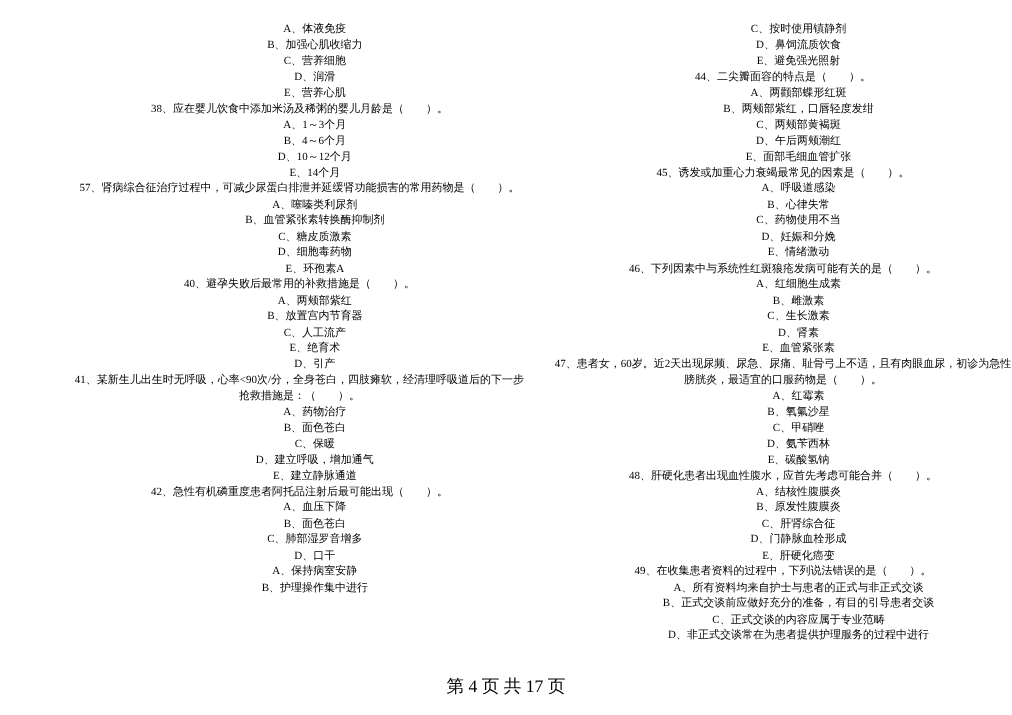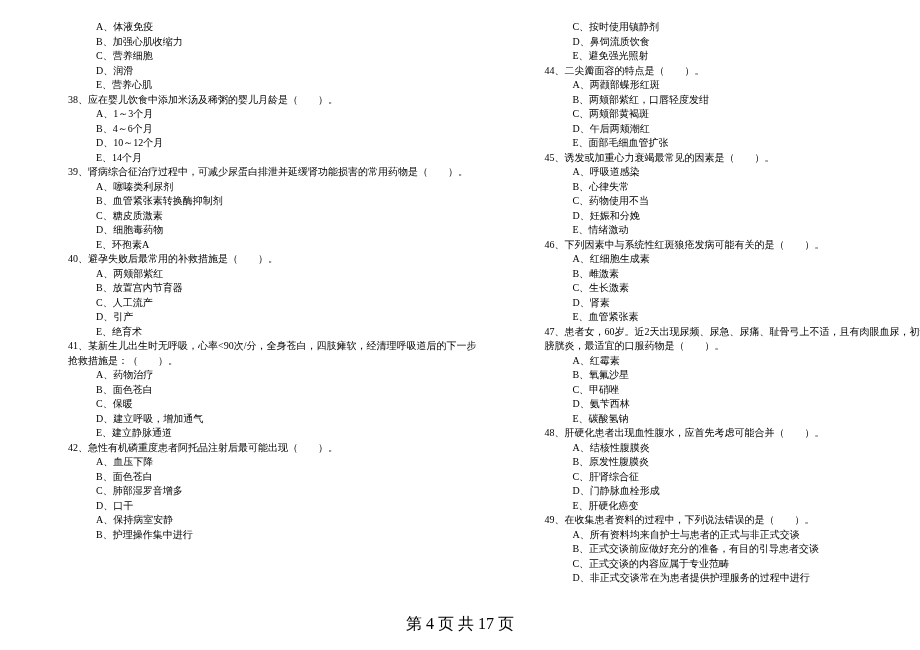--- a/index.html
+++ b/index.html
@@ -13,21 +13,21 @@
       background: #fff;
       font-family: "SimSun", "宋体", serif;
       font-size: 10px;
       color: #000;
       position: relative;
       overflow: hidden;
     }
     .page-container {
       display: flex;
       padding: 20px 40px 0 40px;
-      gap: 40px;
+      text-align: center;
     }
     .column {
       flex: 1;
       display: flex;
       flex-direction: column;
     }
     .option {
       padding-left: 56px;
       line-height: 1.45;
       white-space: nowrap;
@@ -59,32 +59,32 @@
       <div class="option">A、体液免疫</div>
       <div class="option">B、加强心肌收缩力</div>
       <div class="option">C、营养细胞</div>
       <div class="option">D、润滑</div>
       <div class="option">E、营养心肌</div>
       <div class="question">38、应在婴儿饮食中添加米汤及稀粥的婴儿月龄是（　　）。</div>
       <div class="option">A、1～3个月</div>
       <div class="option">B、4～6个月</div>
       <div class="option">D、10～12个月</div>
       <div class="option">E、14个月</div>
-      <div class="question">39、肾病综合征治疗过程中，可减少尿蛋白排泄并延缓肾功能损害的常用药物是（　　）。</div>
+      <div class="question">57、肾病综合征治疗过程中，可减少尿蛋白排泄并延缓肾功能损害的常用药物是（　　）。</div>
       <div class="option">A、噻嗪类利尿剂</div>
       <div class="option">B、血管紧张素转换酶抑制剂</div>
       <div class="option">C、糖皮质激素</div>
       <div class="option">D、细胞毒药物</div>
       <div class="option">E、环孢素A</div>
       <div class="question">40、避孕失败后最常用的补救措施是（　　）。</div>
       <div class="option">A、两颊部紫红</div>
       <div class="option">B、放置宫内节育器</div>
       <div class="option">C、人工流产</div>
+      <div class="option">E、绝育术</div>
       <div class="option">D、引产</div>
-      <div class="option">E、绝育术</div>
       <div class="question">41、某新生儿出生时无呼吸，心率&lt;90次/分，全身苍白，四肢瘫软，经清理呼吸道后的下一步</div>
       <div class="question-cont">抢救措施是：（　　）。</div>
       <div class="option">A、药物治疗</div>
       <div class="option">B、面色苍白</div>
       <div class="option">C、保暖</div>
       <div class="option">D、建立呼吸，增加通气</div>
       <div class="option">E、建立静脉通道</div>
       <div class="question">42、急性有机磷重度患者阿托品注射后最可能出现（　　）。</div>
       <div class="option">A、血压下降</div>
       <div class="option">B、面色苍白</div>

